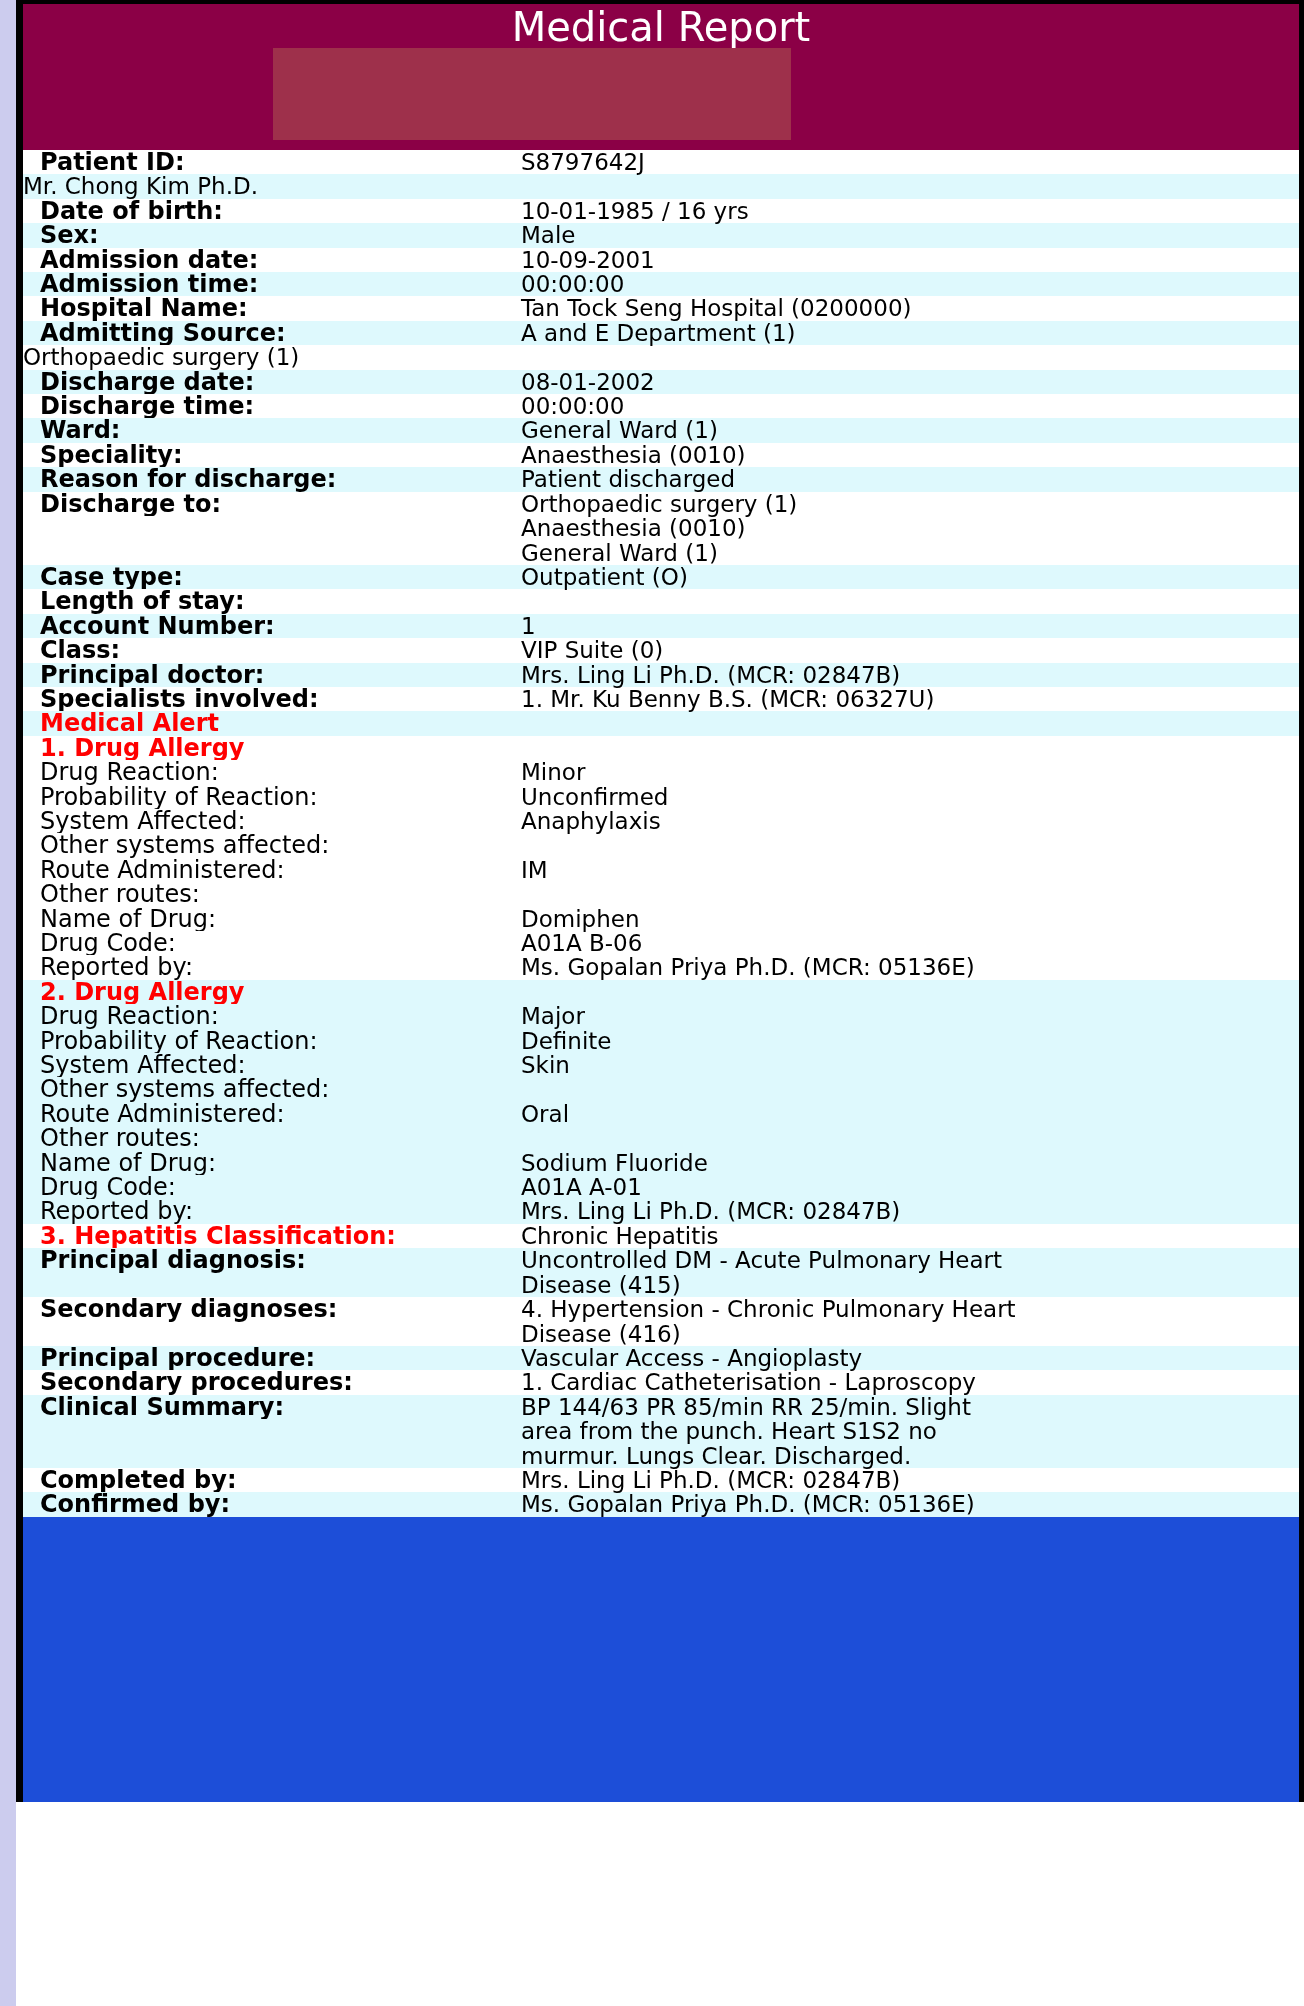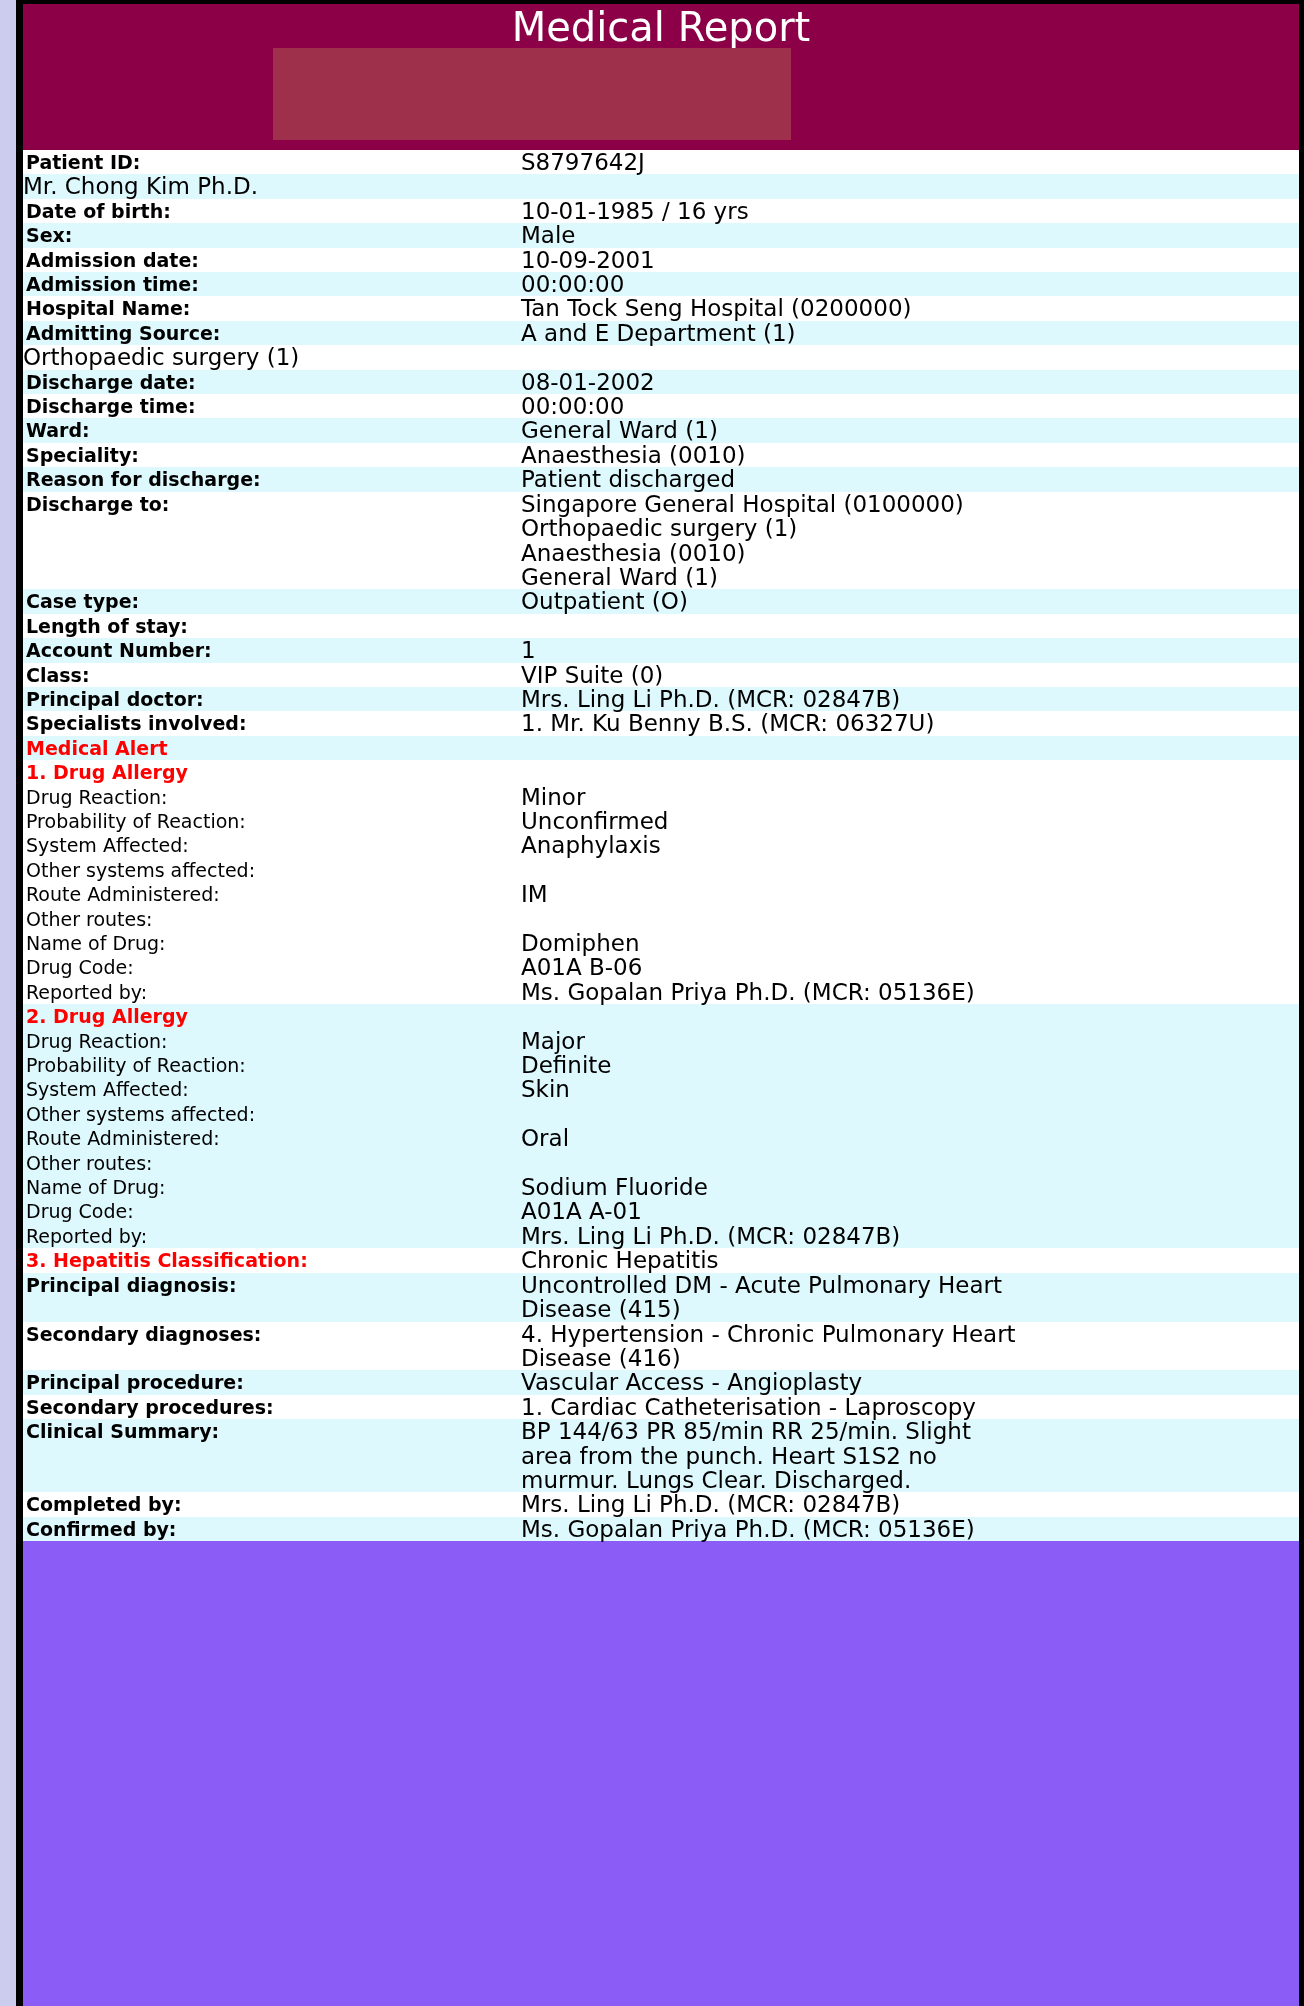--- a/index.html
+++ b/index.html
@@ -25,26 +25,26 @@
   .left-gutter {
     position: absolute;
     left: 0; top: 0;
     width: 16px; height: 2006px;
     background: #ccccee;
   }
   .frame {
     position: absolute;
     left: 16px; top: 0;
     width: 1288px;
-    height: 2006px;
+    height: 1802px;
     border-left: 7px solid #000000;
     border-right: 5px solid #000000;
     border-top: 4px solid #000000;
     box-sizing: border-box;
-    background: #8b5cf6;
+    background: #1d4ed8;
     overflow: hidden;
   }
 
   
   .banner {
     position: relative;
     height: 146px;
     background: #8b0046;
     overflow: hidden;
   }
@@ -80,23 +80,23 @@
     min-height: 24.4px;
     line-height: 24.4px;
     box-sizing: border-box;
   }
   .row.alt { background: #def9fd; }
   .row.plain { background: #ffffff; }
 
   .cell-label {
     width: 498px;
     min-width: 498px;
-    padding-left: 3px;
+    padding-left: 17px;
     box-sizing: border-box;
-    font-size: 19px;
+    font-size: 24px;
     color: #000000;
     white-space: nowrap;
     overflow: hidden;
   }
   .cell-value {
     flex: 1 1 auto;
     font-size: 23px;
     color: #000000;
     padding-right: 6px;
     box-sizing: border-box;
@@ -199,21 +199,20 @@
         </div>
         <div class="row alt">
           <div class="cell-label b">Reason for discharge:</div>
           <div class="cell-value">
             <span class="vline">Patient discharged</span>
           </div>
         </div>
         <div class="row plain">
           <div class="cell-label b">Discharge to:</div>
           <div class="cell-value">
-            <span class="vline">Singapore General Hospital (0100000)</span>
             <span class="vline">Orthopaedic surgery (1)</span>
             <span class="vline">Anaesthesia (0010)</span>
             <span class="vline">General Ward (1)</span>
           </div>
         </div>
         <div class="row alt">
           <div class="cell-label b">Case type:</div>
           <div class="cell-value">
             <span class="vline">Outpatient (O)</span>
           </div>

